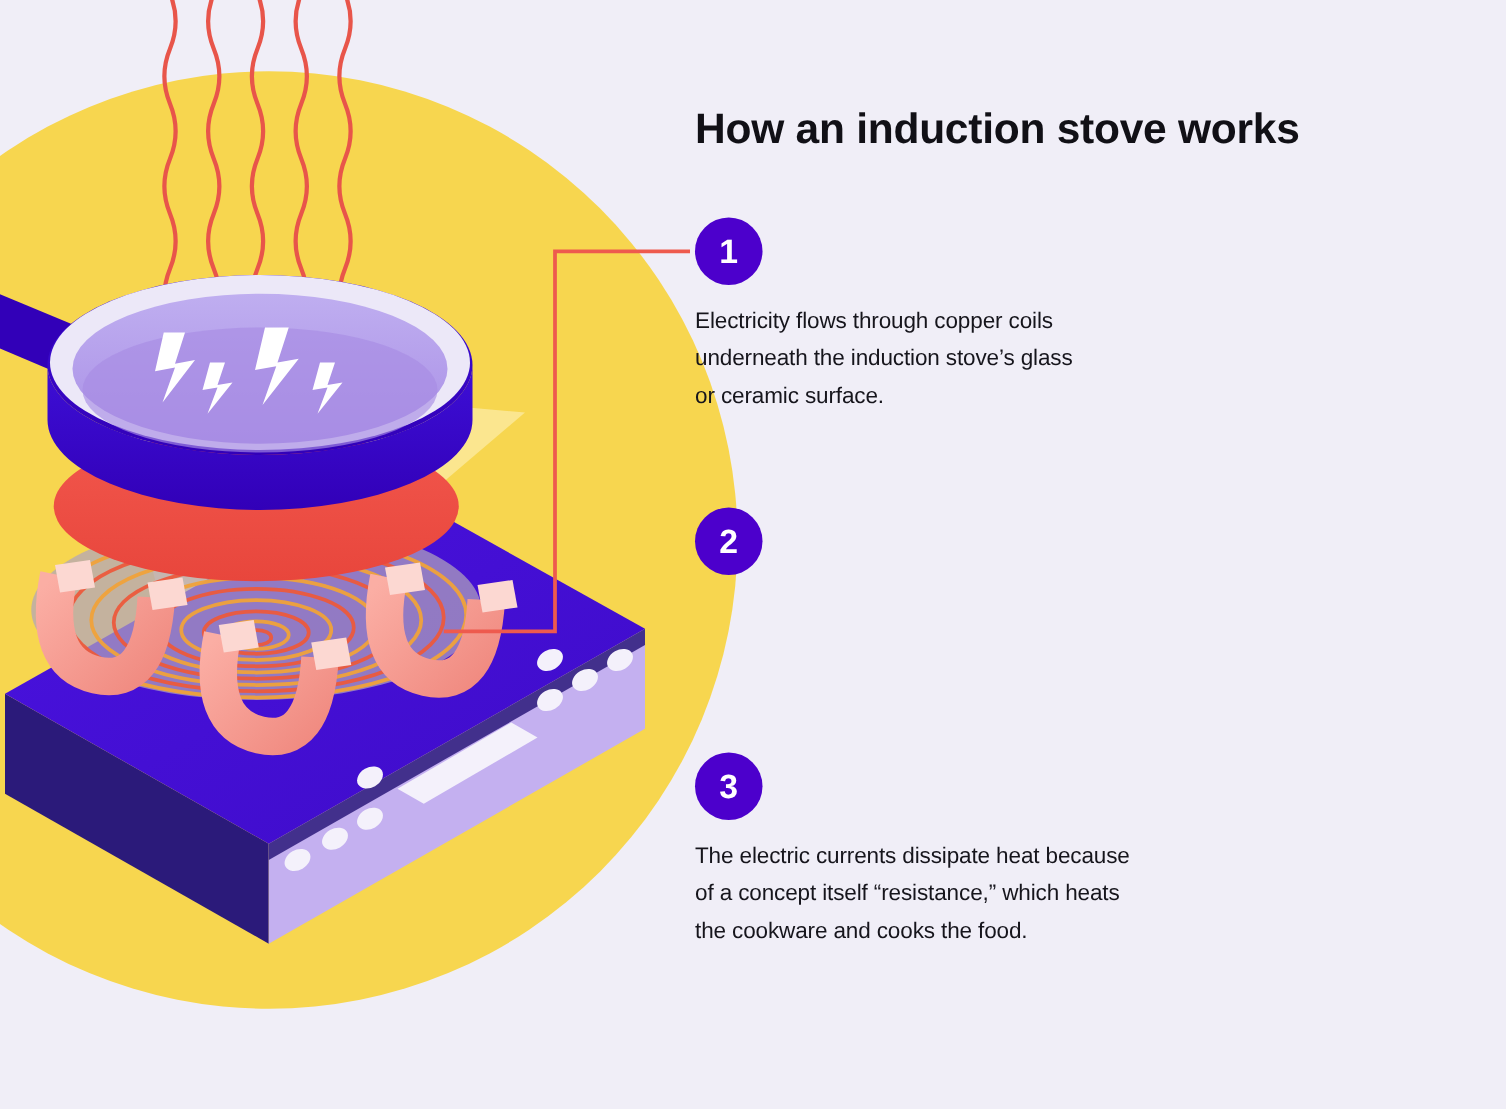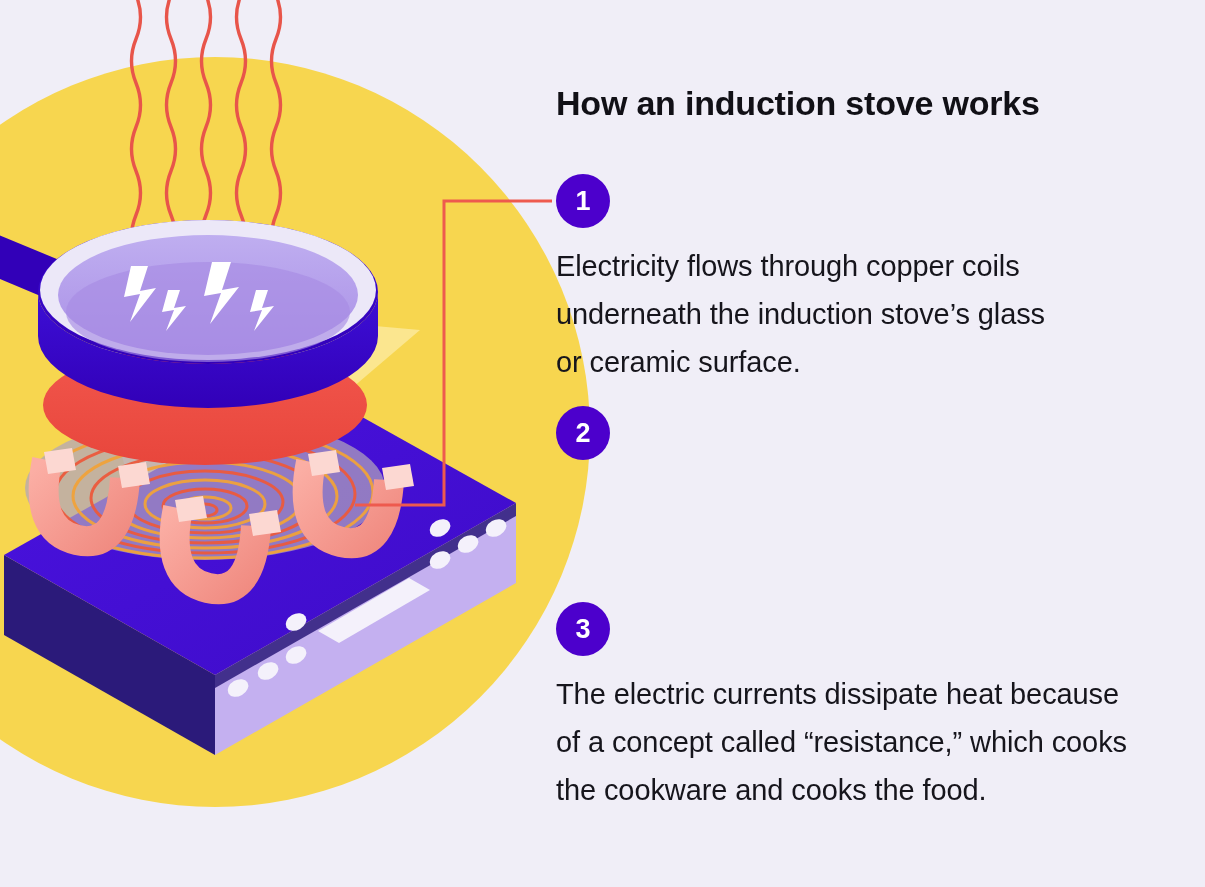--- a/index.html
+++ b/index.html
@@ -25,21 +25,21 @@
   .step{position:absolute;left:0;width:600px;}
   .badge{
     width:54px;height:54px;border-radius:50%;
     background:#4c00cc;color:#ffffff;
     display:flex;align-items:center;justify-content:center;
     font-size:27px;font-weight:bold;line-height:1;
     box-sizing:border-box;
   }
   .step-text{
     margin-top:14px;
-    font-size:29px;line-height:1.66;
+    font-size:18px;line-height:1.66;
     color:#16151c;letter-spacing:-0.1px;
     white-space:pre-line;
   }
   #step1{top:174px;}
   #step2{top:406px;}
   #step3{top:602px;}
 </style>
 </head>
 <body>
 
@@ -185,18 +185,18 @@
 or ceramic surface.</div>
     </div>
 
     <div class="step" id="step2">
       <div class="badge">2</div>
     </div>
 
     <div class="step" id="step3">
       <div class="badge">3</div>
       <div class="step-text">The electric currents dissipate heat because
-of a concept called “resistance,” which cooks
+of a concept itself “resistance,” which heats
 the cookware and cooks the food.</div>
     </div>
 
   </div>
 </div>
 
 </body></html>

